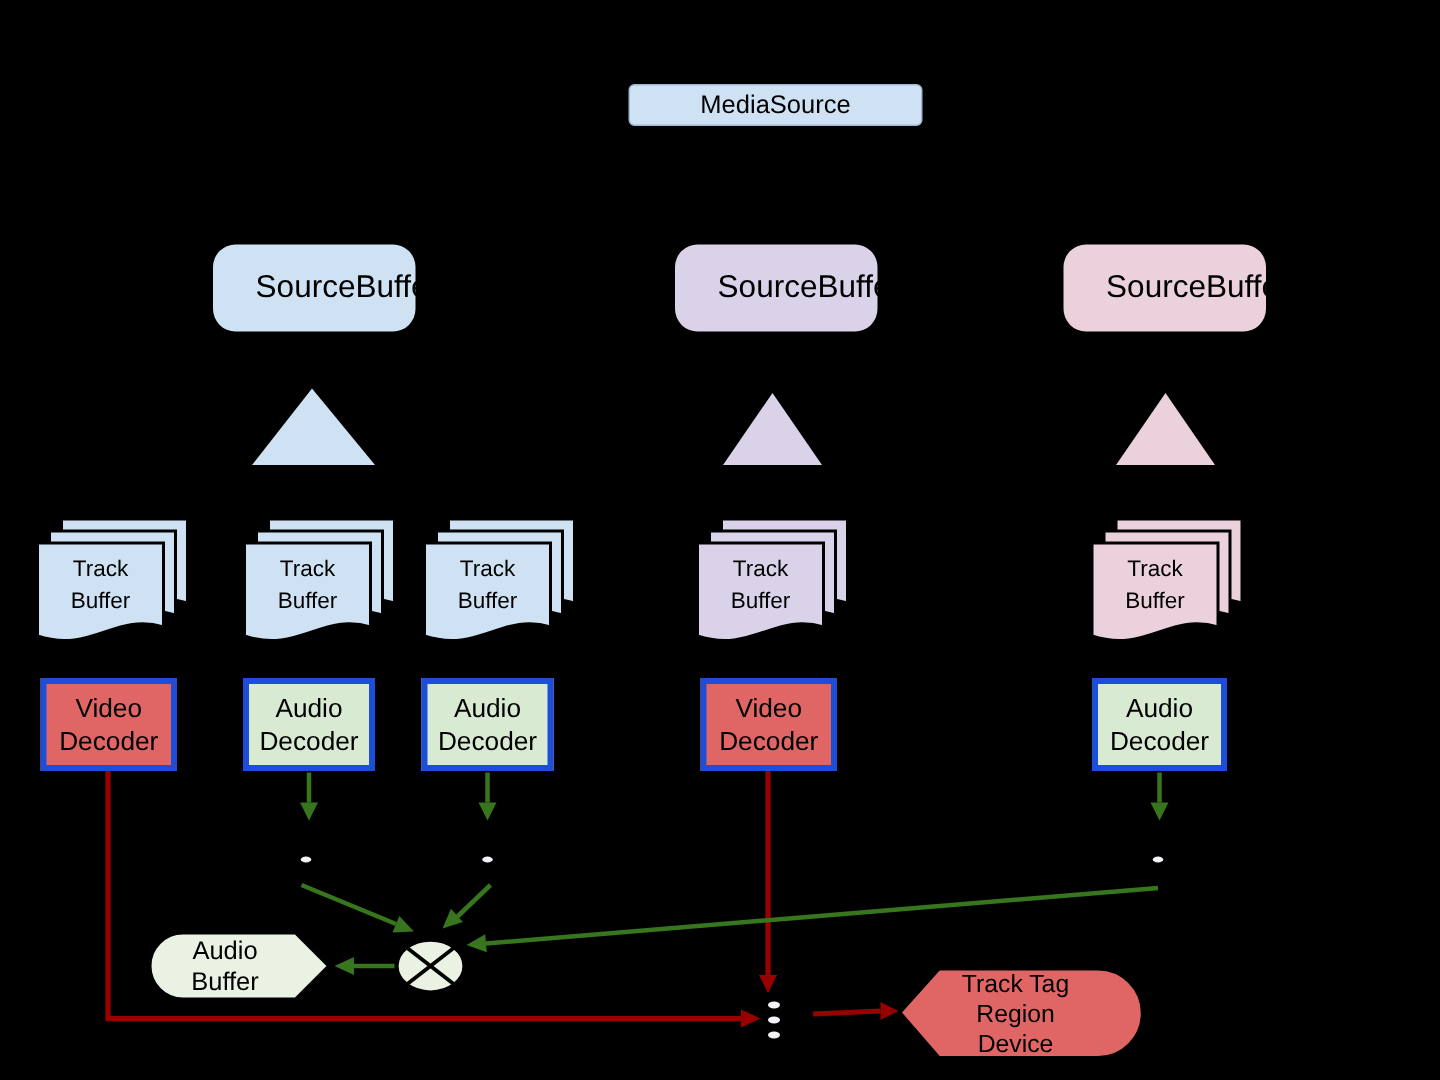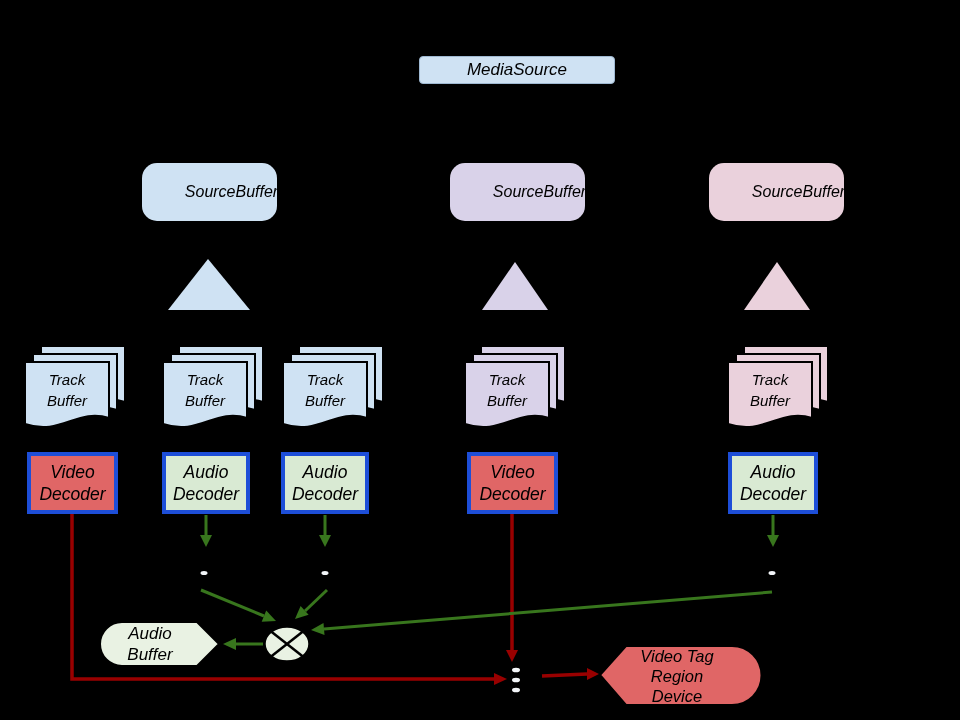--- a/index.html
+++ b/index.html
@@ -1,23 +1,23 @@
 <!DOCTYPE html>
 <html><head>
 <meta charset="utf-8">
 <style>
   html,body{margin:0;padding:0;background:#000;}
   .canvas{position:relative;width:960px;height:720px;background:#000;overflow:hidden;
-          font-family:"Liberation Sans", sans-serif;color:#000;font-style:italic;}
+          font-family:"Liberation Sans", sans-serif;color:#000;}
   .canvas svg{position:absolute;left:0;top:0;}
   .abs{position:absolute;box-sizing:border-box;display:flex;flex-direction:column;
        align-items:center;justify-content:center;text-align:center;}
   .media-source{left:419px;top:56px;width:196px;height:28px;background:#cfe2f3;
                 border:1px solid #9fb9d2;border-radius:4px;font-size:17px;}
-  .source-buffer{top:163px;width:135px;height:58px;border-radius:15px;font-size:16px;padding-left:44px;}
+  .source-buffer{top:163px;width:135px;height:58px;border-radius:15px;font-size:21px;padding-left:44px;}
   .sb1{left:142px;background:#cfe2f3;}
   .sb2{left:450px;background:#d9d2e9;}
   .sb3{left:709px;background:#ead1dc;}
   .tb-label{top:363px;width:84px;height:54px;font-size:15px;line-height:21px;}
   .tb1{left:25px;} .tb2{left:163px;} .tb3{left:283px;} .tb4{left:465px;} .tb5{left:728px;}
   .decoder{top:452px;height:62px;border:4px solid #1d4ed8;font-size:17.5px;line-height:22px;}
   .dec-video{background:#e06666;}
   .dec-audio{background:#d9ead3;}
   .d1{left:27px;width:91px;} .d2{left:162px;width:88px;} .d3{left:281px;width:88px;}
   .d4{left:467px;width:91px;} .d5{left:728px;width:90px;}
@@ -164,18 +164,18 @@
     <span>Audio</span>
     <span>Decoder</span>
   </div>
 
   <div class="abs audio-device-label">
     <span>Audio</span>
     <span>Buffer</span>
   </div>
 
   <div class="abs video-tag-label">
-    <span>Video Tag</span>
+    <span>Track Tag</span>
     <span>Region</span>
     <span>Device</span>
   </div>
 
 </div>
 
 </body></html>

